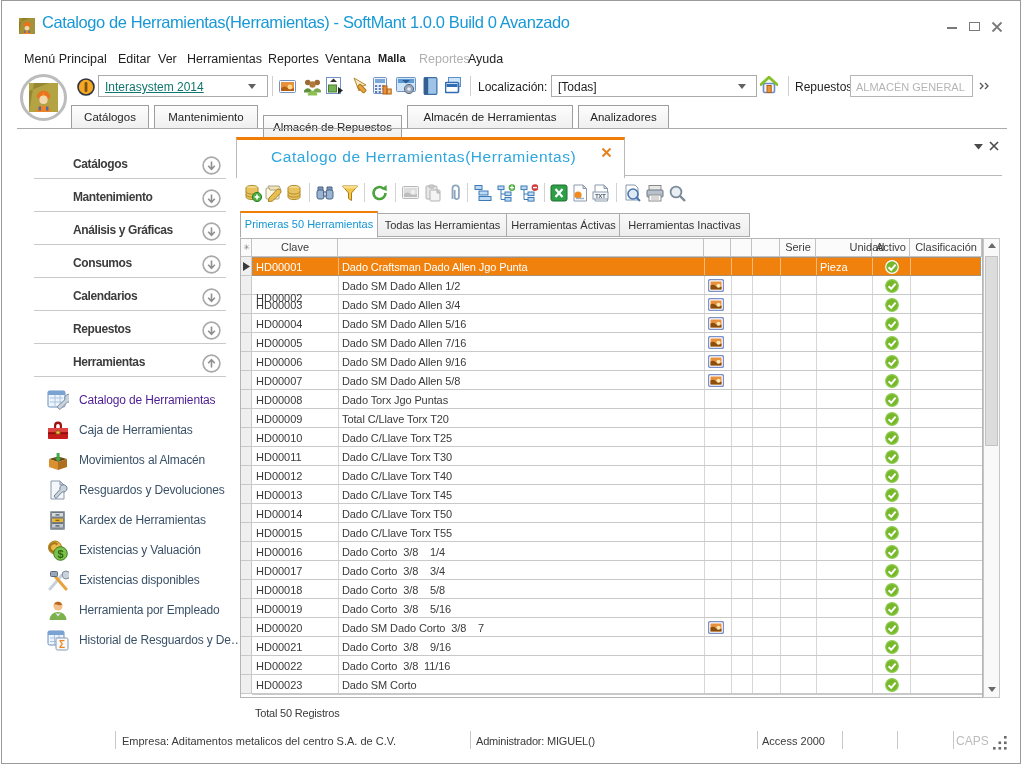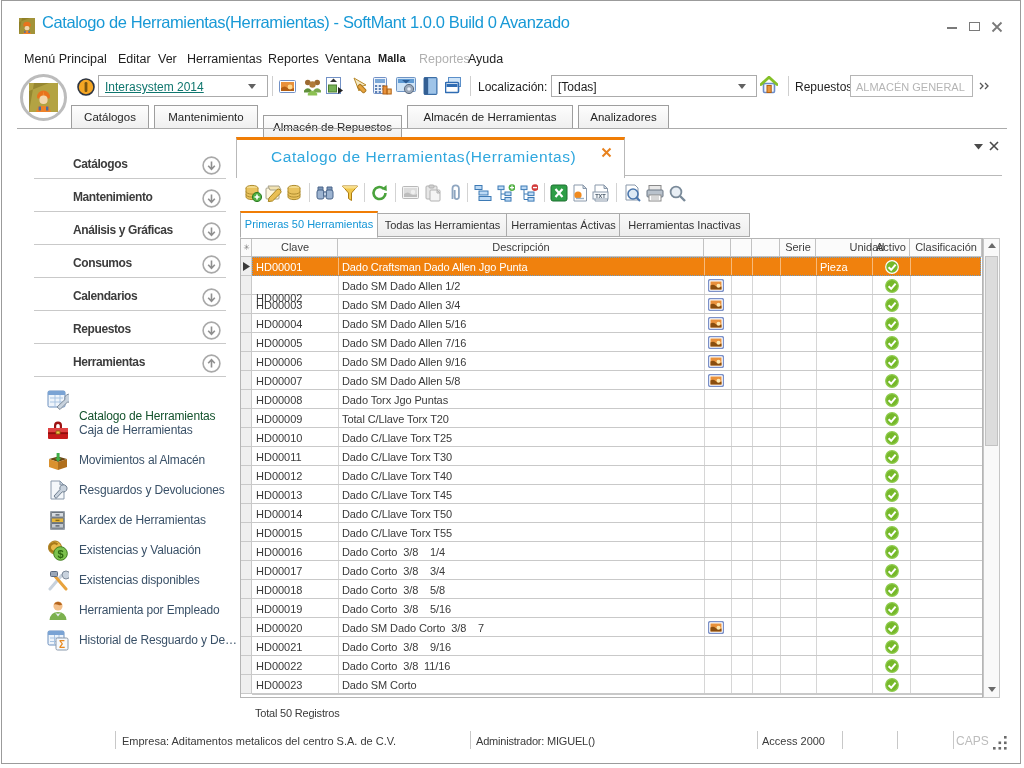--- a/index.html
+++ b/index.html
@@ -186,21 +186,21 @@
     <circle cx="9.5" cy="9.5" r="8.4" fill="#fff" stroke="#a9a9a9" stroke-width="1.6"></circle>
     <path d="M9.5 13.5 L9.5 6 M6.2 9.2 L9.5 5.7 L12.8 9.2" stroke="#8f8f8f" stroke-width="1.6" fill="none"></path>
   </svg>
 <div class="abs" style="left:34px;top:376px;width:192px;height:1px;background:#c9c9c9;"></div>
 <svg class="abs" style="left:47px;top:390px" width="22" height="21" viewBox="0 0 22 21">
     <rect x="1" y="1" width="17" height="16" rx="1.5" fill="#eef4fb" stroke="#6b8fbe"></rect>
     <rect x="1" y="1" width="17" height="4" fill="#7aa3d4"></rect>
     <path d="M3 8 h13 M3 12 h13 M8 5 v11 M13 5 v11" stroke="#a9c4e2" stroke-width="1"></path>
     <path d="M10 17 L18 9.5 a4 4 0 1 1 2.5 2.5 L13 19.5 Z" fill="#c8d2dd" stroke="#7e8b9a"></path>
   </svg>
-<div class="txt" style="left:79px;top:393px;font-size:12px;letter-spacing:-0.15px;color:#14532d;margin-top:16px;">Catalogo de Herramientas</div>
+<div class="txt" style="left:79px;top:393px;font-size:12px;letter-spacing:-0.15px;color:#4c1d95;">Catalogo de Herramientas</div>
 <svg class="abs" style="left:47px;top:420px" width="22" height="21" viewBox="0 0 22 21">
     <rect x="1" y="8" width="20" height="11" rx="1" fill="#c61b1b"></rect>
     <rect x="1" y="8" width="20" height="4" fill="#e04343"></rect>
     <rect x="1" y="12.5" width="20" height="1.6" fill="#8f0f0f"></rect>
     <path d="M7 8 v-2.5 a4 4 0 0 1 8 0 V8 h-2.2 v-2.3 a1.8 1.8 0 0 0 -3.6 0 V8 Z" fill="#9c1212"></path>
     <rect x="9" y="11" width="4" height="3" rx="0.5" fill="#f2c84b" stroke="#8f5f0f"></rect>
   </svg>
 <div class="txt" style="left:79px;top:423px;font-size:12px;letter-spacing:-0.15px;color:#3a5168;">Caja de Herramientas</div>
 <svg class="abs" style="left:47px;top:450px" width="22" height="21" viewBox="0 0 22 21">
     <path d="M2 9 L11 6.5 L20 9 L11 12 Z" fill="#6b4714"></path>
@@ -247,21 +247,21 @@
     <path d="M8 12.6 q3 2.4 6 0 l-3 4 Z" fill="#e9eef4"></path>
   </svg>
 <div class="txt" style="left:79px;top:603px;font-size:12px;letter-spacing:-0.15px;color:#3a5168;">Herramienta por Empleado</div>
 <svg class="abs" style="left:47px;top:630px" width="22" height="21" viewBox="0 0 22 21">
     <rect x="1" y="1" width="16" height="14" rx="1.5" fill="#eef4fb" stroke="#6b8fbe"></rect>
     <rect x="1" y="1" width="16" height="4" fill="#7aa3d4"></rect>
     <path d="M3 8 h12 M3 11.5 h12 M7.5 5 v10 M12 5 v10" stroke="#a9c4e2" stroke-width="1"></path>
     <rect x="9" y="8" width="12" height="12" rx="1.5" fill="#f6f9fc" stroke="#8a99ab"></rect>
     <text x="15" y="18" font-size="10" font-weight="bold" fill="#e8881e" text-anchor="middle">Σ</text>
   </svg>
-<div class="txt" style="left:79px;top:633px;font-size:12px;letter-spacing:-0.15px;color:#3a5168;">Historial de Resguardo y De…</div>
+<div class="txt" style="left:79px;top:633px;font-size:12px;letter-spacing:-0.15px;color:#3a5168;">Historial de Resguardos y De…</div>
 
 <div class="abs" style="left:236px;top:137px;width:387px;height:38px;border-top:3px solid #f07d05;border-left:1px solid #b9b9b9;border-right:1px solid #b9b9b9;background:#fff;"></div>
 <div class="txt" style="left:271px;top:148px;font-size:15.5px;letter-spacing:0.55px;color:#2fa7de;">Catalogo de Herramientas(Herramientas)</div>
 <svg class="abs" style="left:601px;top:147px" width="11" height="11">
     <path d="M1.5 1.5 L9.5 9.5 M9.5 1.5 L1.5 9.5" stroke="#e8821e" stroke-width="2" fill="none"></path>
   </svg>
 <div class="abs" style="left:625px;top:175px;width:377px;height:1px;background:#b9b9b9;"></div>
 <svg class="abs" style="left:974px;top:144px" width="10" height="6">
     <path d="M0 0 L9 0 L4.5 5.5 Z" fill="#4a4a4a"></path>
   </svg>
@@ -379,21 +379,20 @@
 <div class="abs" style="left:377px;top:213px;width:129px;height:22px;border:1px solid #ababab;background:linear-gradient(#f9f9f9,#ededed);text-align:center;line-height:22px;font-size:11px;color:#333;">Todas las Herramientas</div>
 <div class="abs" style="left:506px;top:213px;width:113px;height:22px;border:1px solid #ababab;background:linear-gradient(#f9f9f9,#ededed);text-align:center;line-height:22px;font-size:11px;color:#333;">Herramientas Áctivas</div>
 <div class="abs" style="left:619px;top:213px;width:129px;height:22px;border:1px solid #ababab;background:linear-gradient(#f9f9f9,#ededed);text-align:center;line-height:22px;font-size:11px;color:#333;">Herramientas Inactivas</div>
 <div class="abs" style="left:240px;top:238px;width:743px;height:460px;border:1px solid #b5b5b5;background:#fff;overflow:hidden;box-sizing:border-box;">
     <div class="abs" style="left:0;top:0;width:741px;height:17px;background:#fbfbfb;border-bottom:1px solid #c2c2c2;"></div>
     <div class="abs" style="left:0px;top:0;width:10px;height:17px;border-right:1px solid #c2c2c2;"></div>
     <div class="abs" style="left:0px;top:0;width:11px;height:17px;text-align:center;line-height:17px;font-size:8px;color:#7a7a7a;">✳</div>
     <div class="abs" style="left:11px;top:0;width:85px;height:17px;border-right:1px solid #c2c2c2;"></div>
     <div class="abs" style="left:11px;top:0;width:86px;height:17px;text-align:center;line-height:17px;font-size:11px;color:#3c3c3c;">Clave</div>
     <div class="abs" style="left:97px;top:0;width:365px;height:17px;border-right:1px solid #c2c2c2;"></div>
-    <div class="abs" style="left:97px;top:0;width:366px;height:17px;text-align:center;line-height:17px;font-size:11px;color:#3c3c3c;">Descripción</div>
     <div class="abs" style="left:463px;top:0;width:26px;height:17px;border-right:1px solid #c2c2c2;"></div>
     <div class="abs" style="left:490px;top:0;width:20px;height:17px;border-right:1px solid #c2c2c2;"></div>
     <div class="abs" style="left:511px;top:0;width:27px;height:17px;border-right:1px solid #c2c2c2;"></div>
     <div class="abs" style="left:539px;top:0;width:35px;height:17px;border-right:1px solid #c2c2c2;"></div>
     <div class="abs" style="left:539px;top:0;width:36px;height:17px;text-align:center;line-height:17px;font-size:11px;color:#3c3c3c;">Serie</div>
     <div class="abs" style="left:575px;top:0;width:55px;height:17px;border-right:1px solid #c2c2c2;"></div>
     <div class="abs" style="left:598px;top:0;width:56px;height:17px;text-align:center;line-height:17px;font-size:11px;color:#3c3c3c;">Unidad</div>
     <div class="abs" style="left:631px;top:0;width:37px;height:17px;border-right:1px solid #c2c2c2;"></div>
     <div class="abs" style="left:631px;top:0;width:38px;height:17px;text-align:center;line-height:17px;font-size:11px;color:#3c3c3c;">Activo</div>
     <div class="abs" style="left:669px;top:0;width:71px;height:17px;border-right:1px solid #c2c2c2;"></div>

